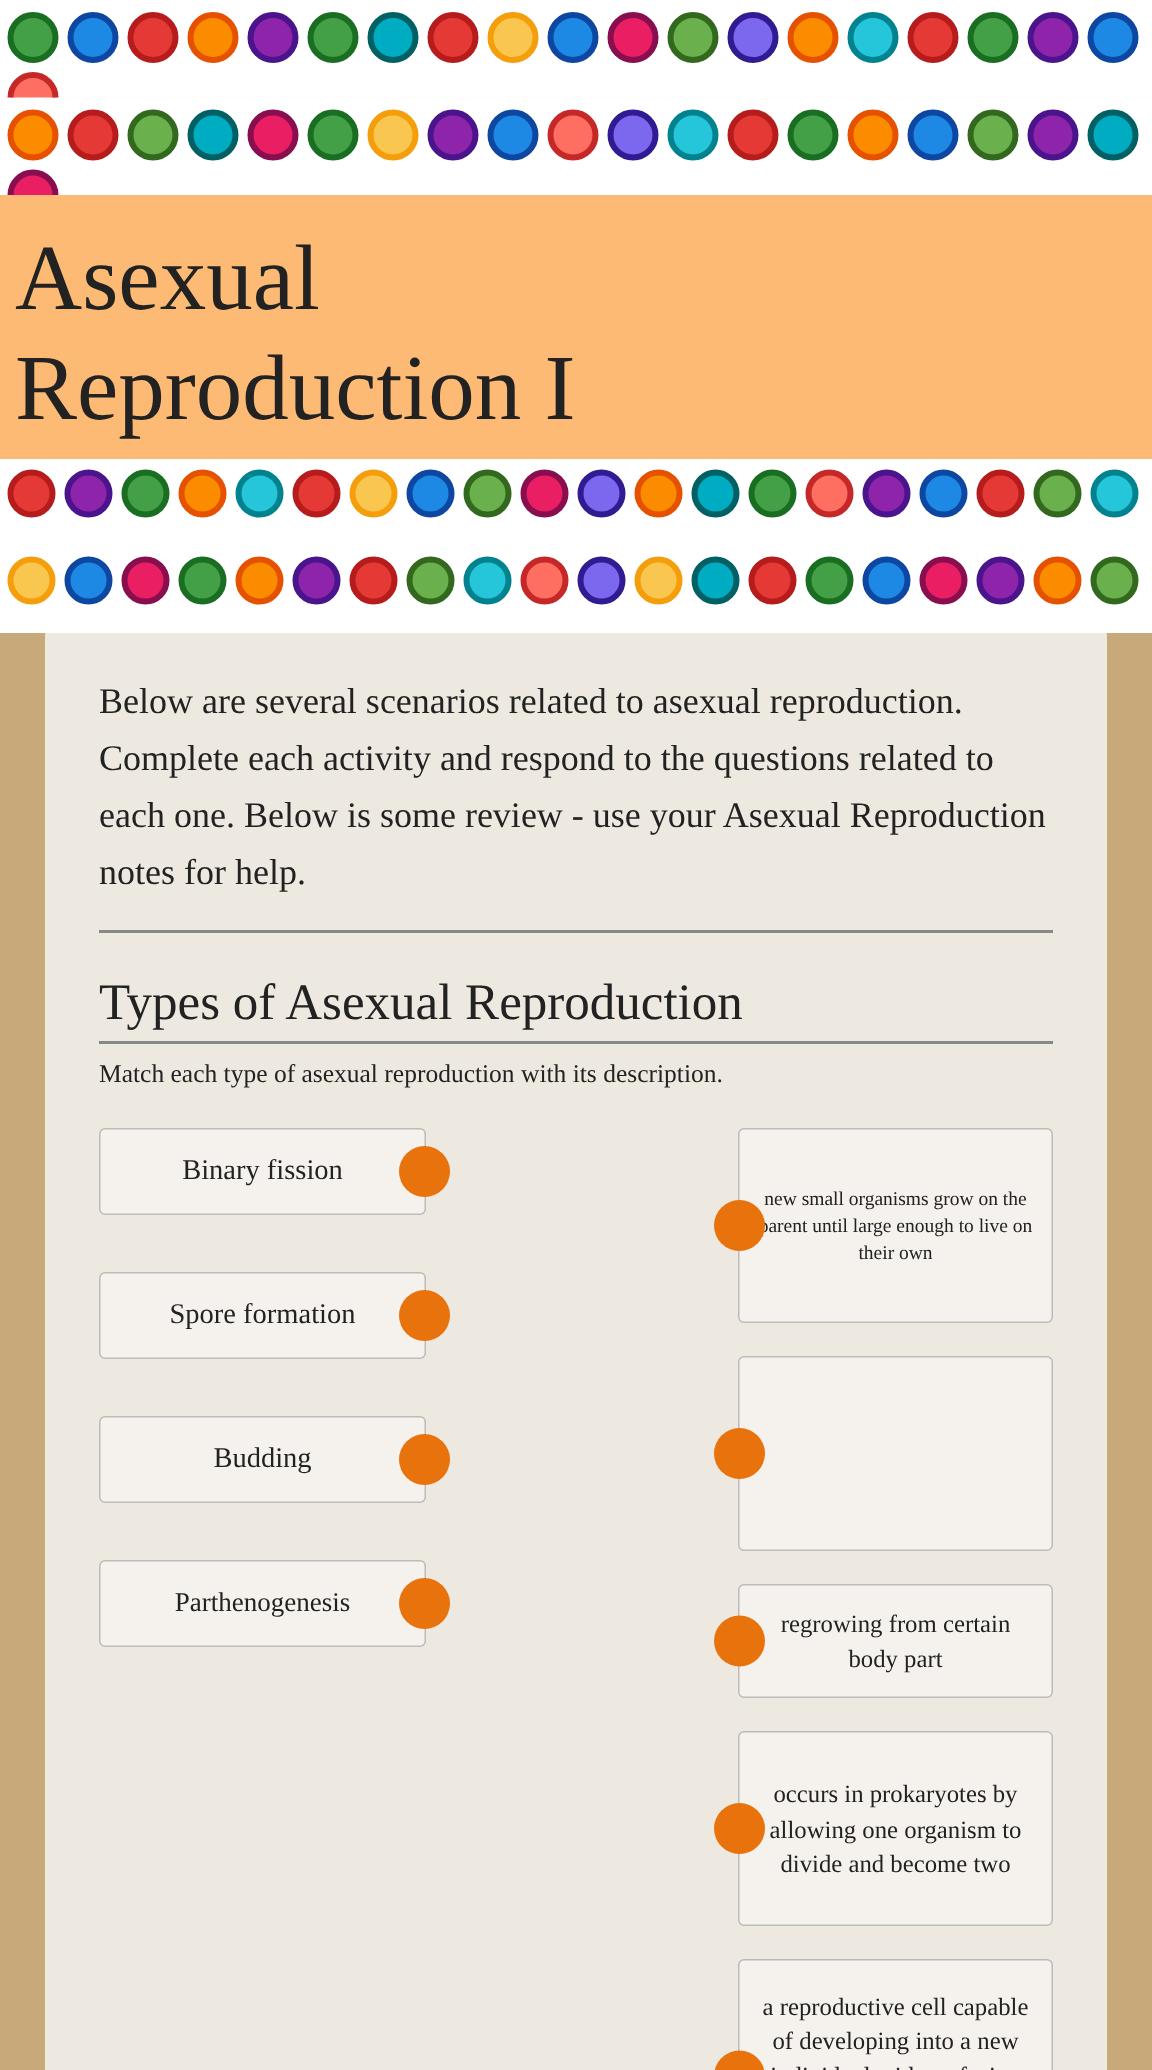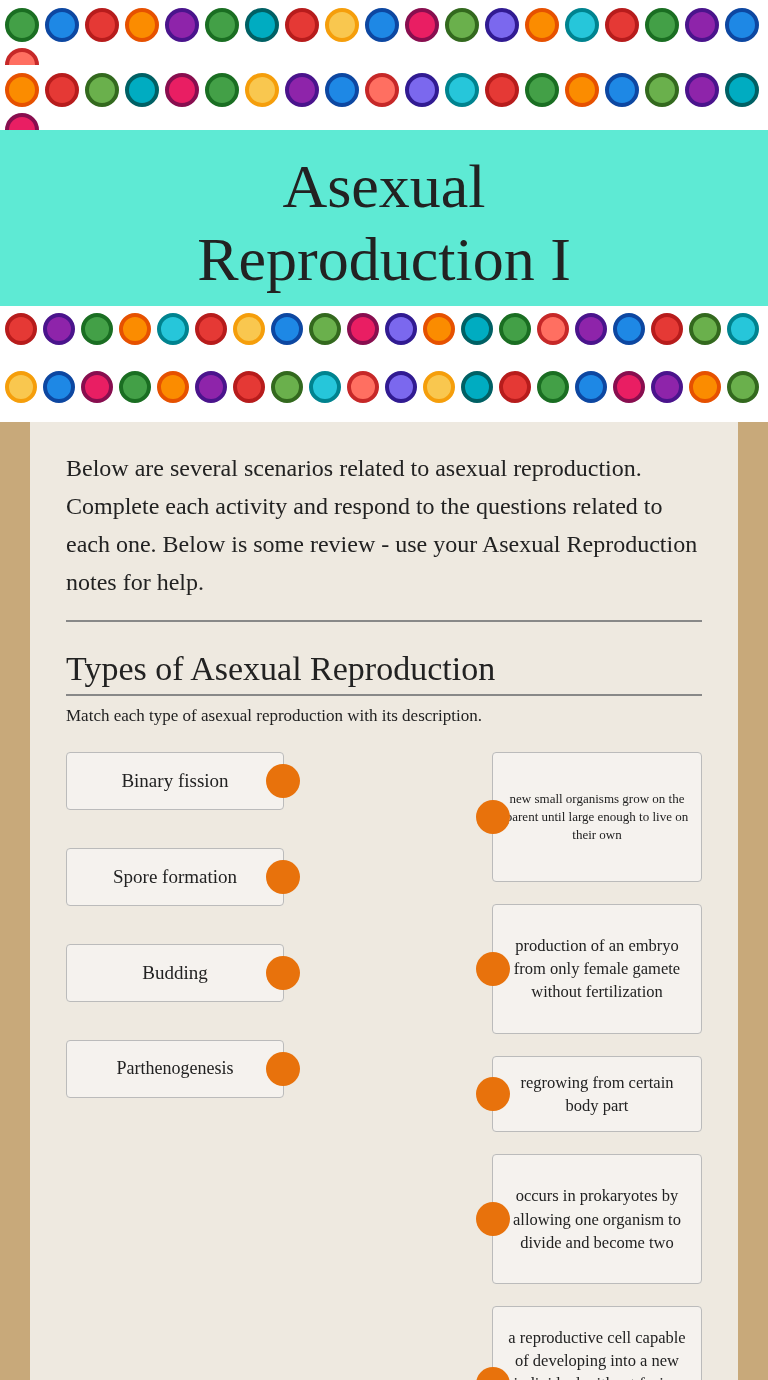--- a/index.html
+++ b/index.html
@@ -14,22 +14,22 @@
 
     
     .header-section {
       background: #f5f0e8;
       position: relative;
       padding-bottom: 0;
     }
 
     
     .title-block {
-      background: #5eead4;
-      text-align: center;
+      background: #fdba74;
+      text-align: left;
       padding: 20px 10px 10px 10px;
     }
   </style>
 </head>
 <body>
 
 <div class="header-section">
   <div style="background:white; overflow:hidden; height:65px; display:flex; flex-wrap:wrap; padding:5px 2px;">
 
     <span style="width:34px;height:34px;border-radius:50%;background:#43a047;border:4px solid #1a6e22;margin:3px 3px;display:inline-block;flex-shrink:0;"></span>
@@ -172,21 +172,20 @@
 
       <div style="display:flex;flex-direction:column;gap:0;width:210px;">
 
         <div style="background:#f5f2ee;border:1.5px solid #bbb;border-radius:4px;padding:14px 12px;font-size:13px;color:#222;text-align:center;position:relative;margin-bottom:22px;display:flex;align-items:center;justify-content:center;min-height:130px;line-height:1.4;font-family:Georgia,serif;">
           <span style="width:34px;height:34px;background:#e8720c;border-radius:50%;position:absolute;left:-17px;top:50%;transform:translateY(-50%);z-index:2;"></span>
           <span>new small organisms grow on the parent until large enough to live on their own</span>
         </div>
 
         <div style="background:#f5f2ee;border:1.5px solid #bbb;border-radius:4px;padding:14px 12px;font-size:16.5px;color:#222;text-align:center;position:relative;margin-bottom:22px;display:flex;align-items:center;justify-content:center;min-height:130px;line-height:1.4;font-family:Georgia,serif;">
           <span style="width:34px;height:34px;background:#e8720c;border-radius:50%;position:absolute;left:-17px;top:50%;transform:translateY(-50%);z-index:2;"></span>
-          <span>production of an embryo from only female gamete without fertilization</span>
         </div>
 
         <div style="background:#f5f2ee;border:1.5px solid #bbb;border-radius:4px;padding:14px 12px;font-size:16.5px;color:#222;text-align:center;position:relative;margin-bottom:22px;display:flex;align-items:center;justify-content:center;min-height:72px;line-height:1.4;font-family:Georgia,serif;">
           <span style="width:34px;height:34px;background:#e8720c;border-radius:50%;position:absolute;left:-17px;top:50%;transform:translateY(-50%);z-index:2;"></span>
           <span>regrowing from certain body part</span>
         </div>
 
         <div style="background:#f5f2ee;border:1.5px solid #bbb;border-radius:4px;padding:14px 12px;font-size:16.5px;color:#222;text-align:center;position:relative;margin-bottom:22px;display:flex;align-items:center;justify-content:center;min-height:130px;line-height:1.4;font-family:Georgia,serif;">
           <span style="width:34px;height:34px;background:#e8720c;border-radius:50%;position:absolute;left:-17px;top:50%;transform:translateY(-50%);z-index:2;"></span>
           <span>occurs in prokaryotes by allowing one organism to divide and become two</span>

